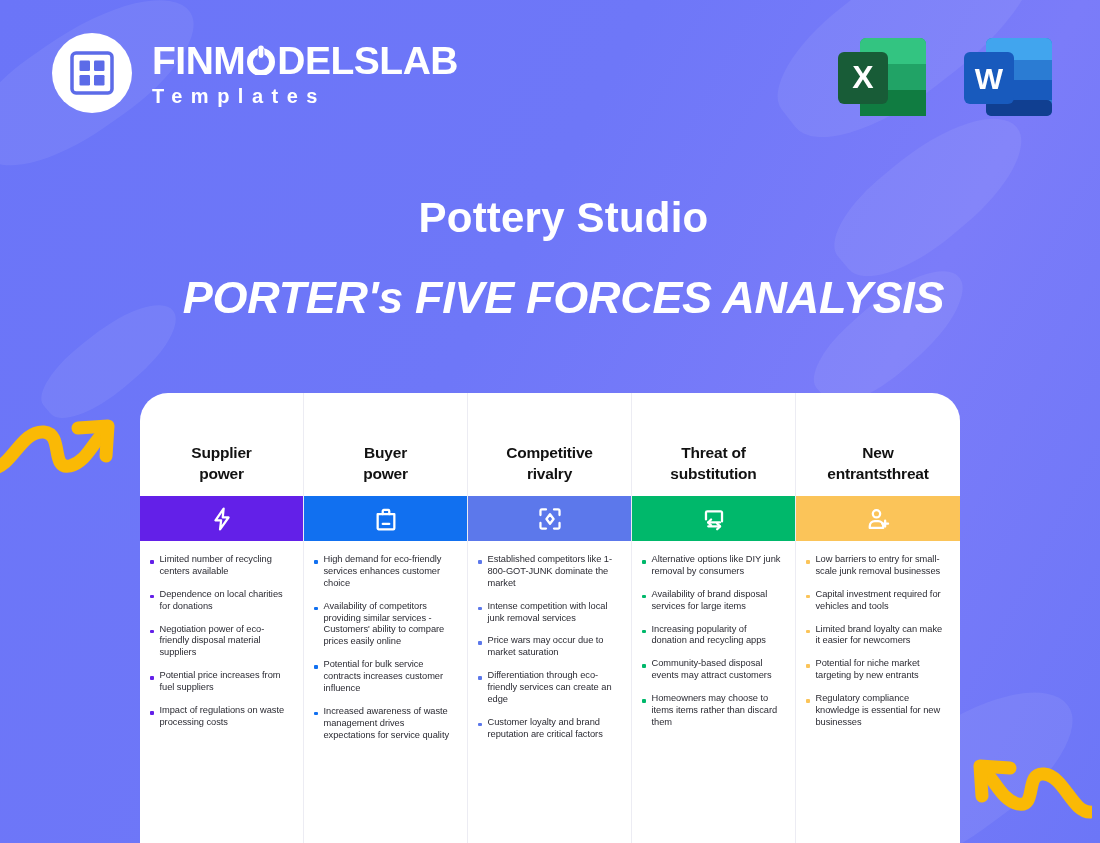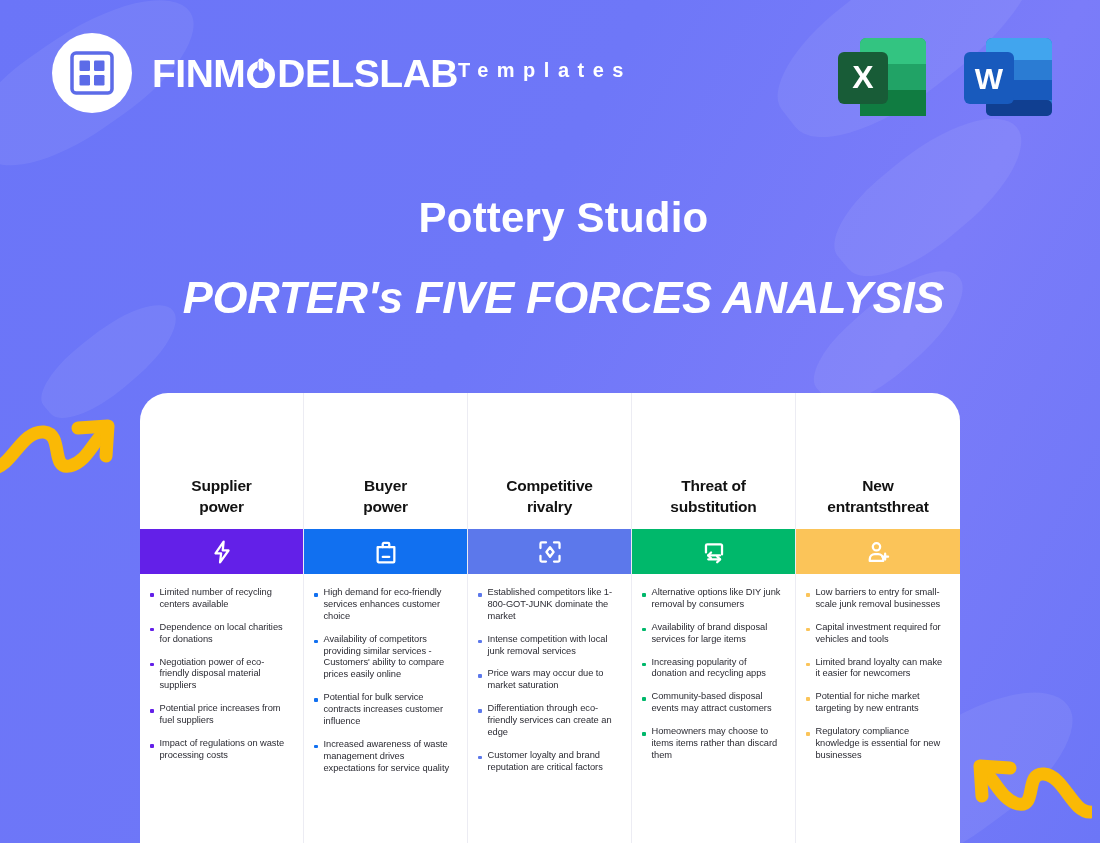--- a/index.html
+++ b/index.html
@@ -48,21 +48,21 @@
     align-items: center;
     gap: 20px;
   }
   .logo-circle {
     width: 80px; height: 80px;
     border-radius: 50%;
     background: #ffffff;
     display: flex; align-items: center; justify-content: center;
     flex: 0 0 auto;
   }
-  .logo-wordmark { display: flex; }
+  .logo-wordmark { display: flex; flex-direction: column; }
   .logo-name {
     font-size: 39px;
     font-weight: bold;
     letter-spacing: -0.5px;
     color: #ffffff;
     line-height: 1.0;
     display: flex;
     align-items: center;
   }
   .logo-name .pwr-o {
@@ -137,21 +137,21 @@
   }
   .col {
     position: relative;
     border-right: 1px solid #ececf3;
     display: flex;
     flex-direction: column;
   }
   .col:last-child { border-right: none; }
 
   .col-head {
-    height: 136px;
+    height: 103px;
     display: flex;
     align-items: flex-end;
     justify-content: center;
     padding-bottom: 12px;
     text-align: center;
   }
   .col-head-text {
     font-size: 15.5px;
     font-weight: bold;
     color: #121212;

